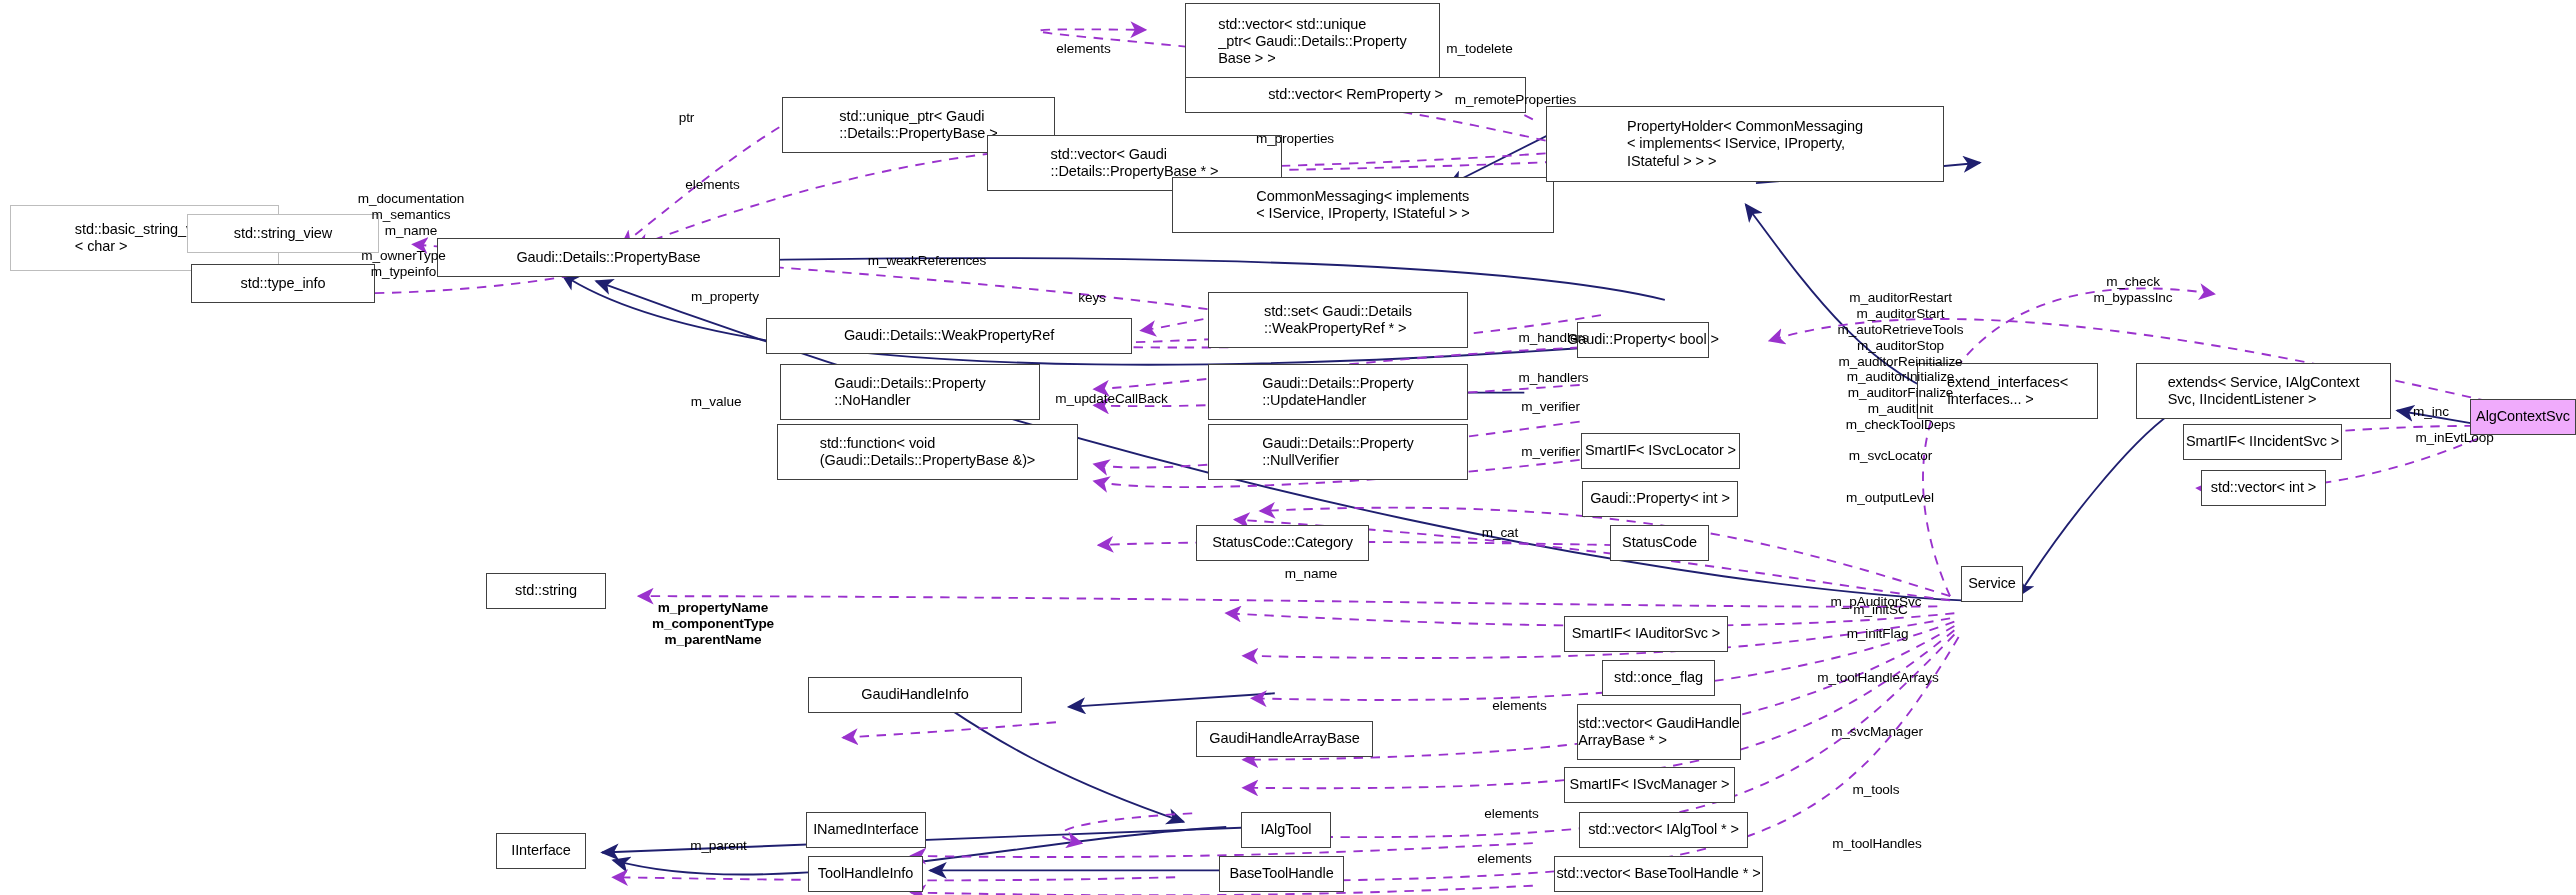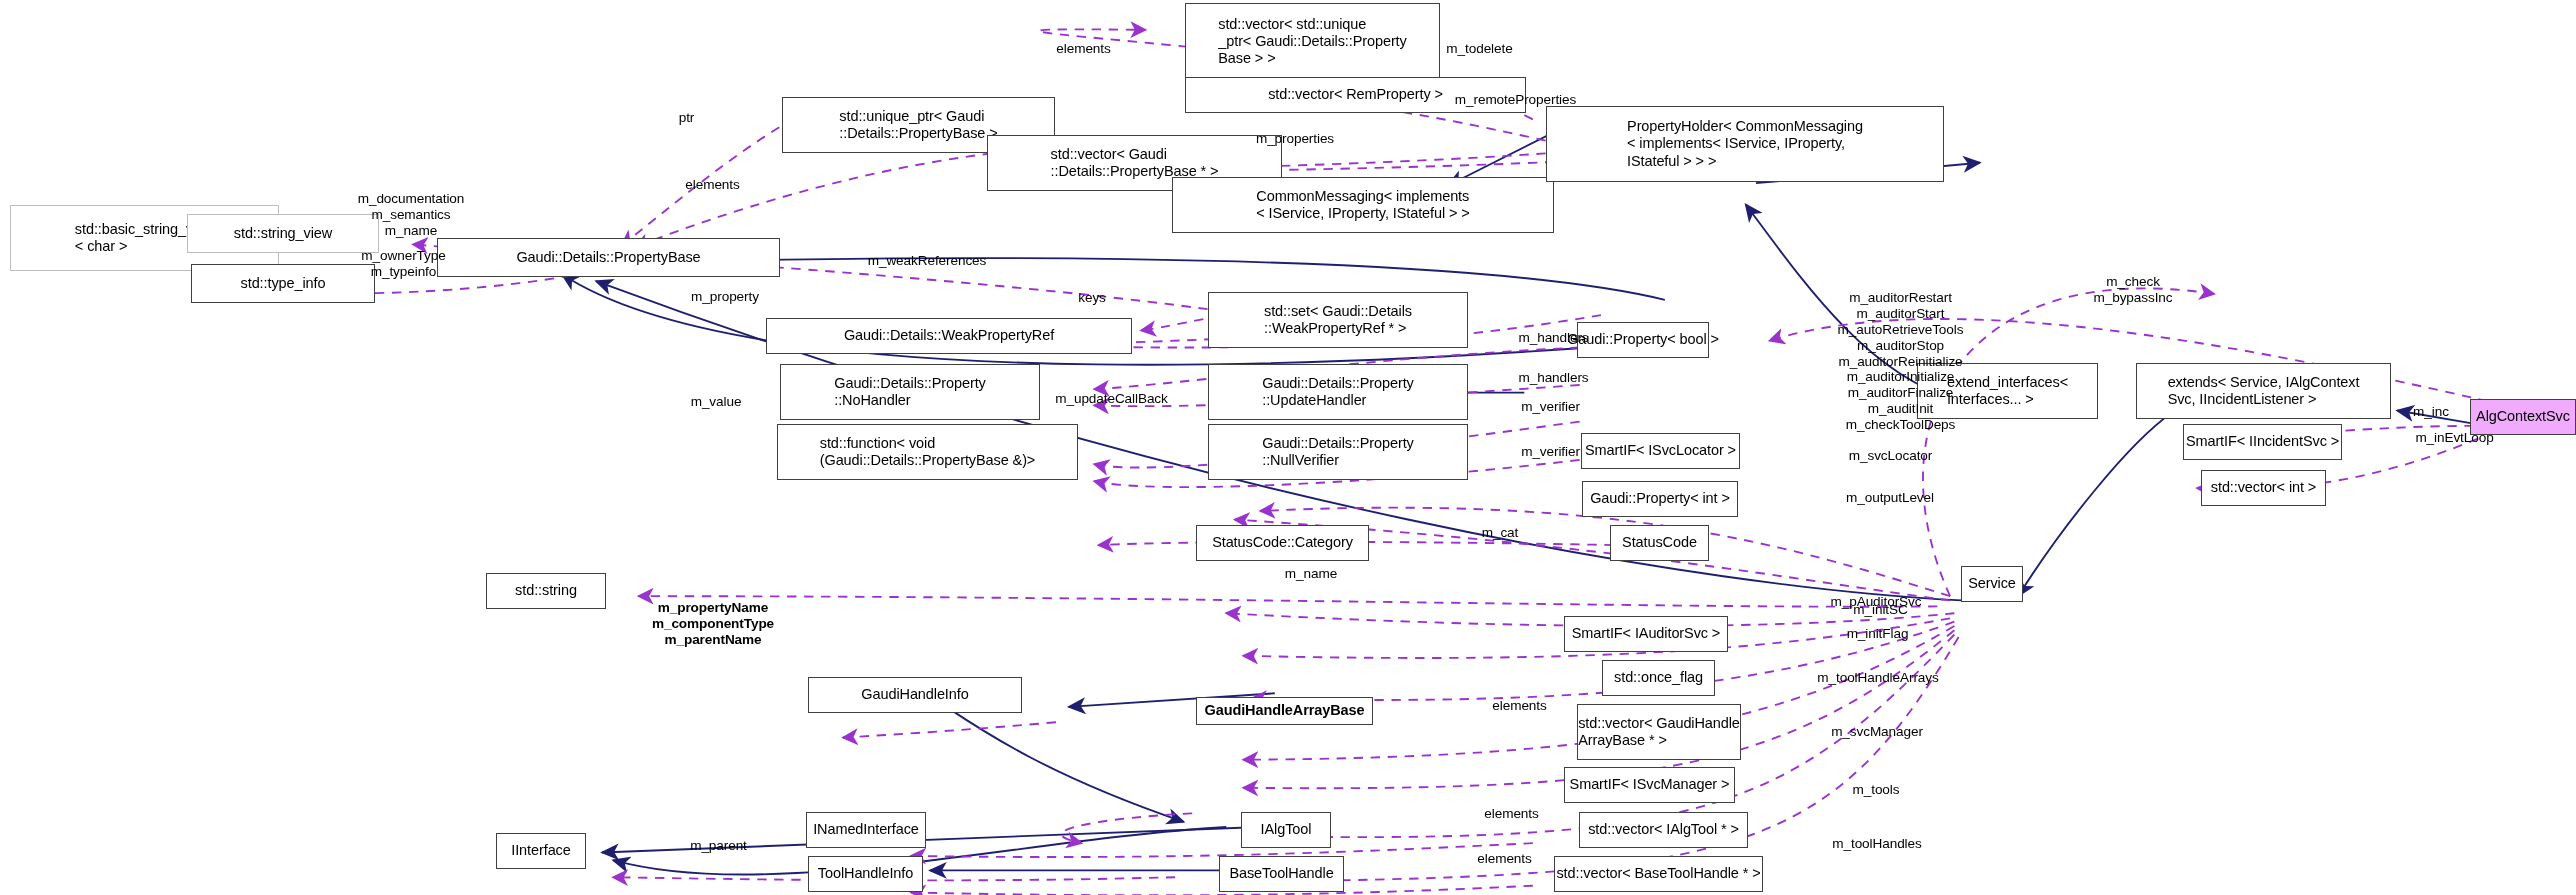--- a/index.html
+++ b/index.html
@@ -163,21 +163,21 @@
 ::NullVerifier</div>
       <div class="node" style="left: 1577px; top: 322px; width: 132px; height: 36px;">Gaudi::Property&lt; bool &gt;</div>
       <div class="node" style="left: 1581px; top: 433px; width: 159px; height: 36px;">SmartIF&lt; ISvcLocator &gt;</div>
       <div class="node" style="left: 1582px; top: 481px; width: 156px; height: 36px;">Gaudi::Property&lt; int &gt;</div>
       <div class="node" style="left: 1196px; top: 525px; width: 173px; height: 36px;">StatusCode::Category</div>
       <div class="node" style="left: 1610px; top: 525px; width: 99px; height: 36px;">StatusCode</div>
       <div class="node" style="left: 486px; top: 573px; width: 120px; height: 36px;">std::string</div>
       <div class="node" style="left: 1564px; top: 616px; width: 164px; height: 36px;">SmartIF&lt; IAuditorSvc &gt;</div>
       <div class="node" style="left: 1602px; top: 660px; width: 113px; height: 36px;">std::once_flag</div>
       <div class="node" style="left: 808px; top: 677px; width: 214px; height: 36px;">GaudiHandleInfo</div>
-      <div class="node" style="left: 1196px; top: 697px; width: 177px; height: 28px; font-weight: bold;">GaudiHandleArrayBase</div>
+      <div class="node" style="left: 1196px; top: 721px; width: 177px; height: 36px;">GaudiHandleArrayBase</div>
       <div class="node" style="left: 1577px; top: 704px; width: 164px; height: 56px;">std::vector&lt; GaudiHandle
 ArrayBase * &gt;</div>
       <div class="node" style="left: 1564px; top: 767px; width: 171px; height: 36px;">SmartIF&lt; ISvcManager &gt;</div>
       <div class="node" style="left: 806px; top: 812px; width: 120px; height: 36px;">INamedInterface</div>
       <div class="node" style="left: 1241px; top: 812px; width: 90px; height: 36px;">IAlgTool</div>
       <div class="node" style="left: 1579px; top: 812px; width: 169px; height: 36px;">std::vector&lt; IAlgTool * &gt;</div>
       <div class="node" style="left: 496px; top: 833px; width: 90px; height: 36px;">IInterface</div>
       <div class="node" style="left: 808px; top: 856px; width: 115px; height: 36px;">ToolHandleInfo</div>
       <div class="node" style="left: 1219px; top: 856px; width: 125px; height: 36px;">BaseToolHandle</div>
       <div class="node" style="left: 1554px; top: 856px; width: 209px; height: 36px;">std::vector&lt; BaseToolHandle * &gt;</div>

